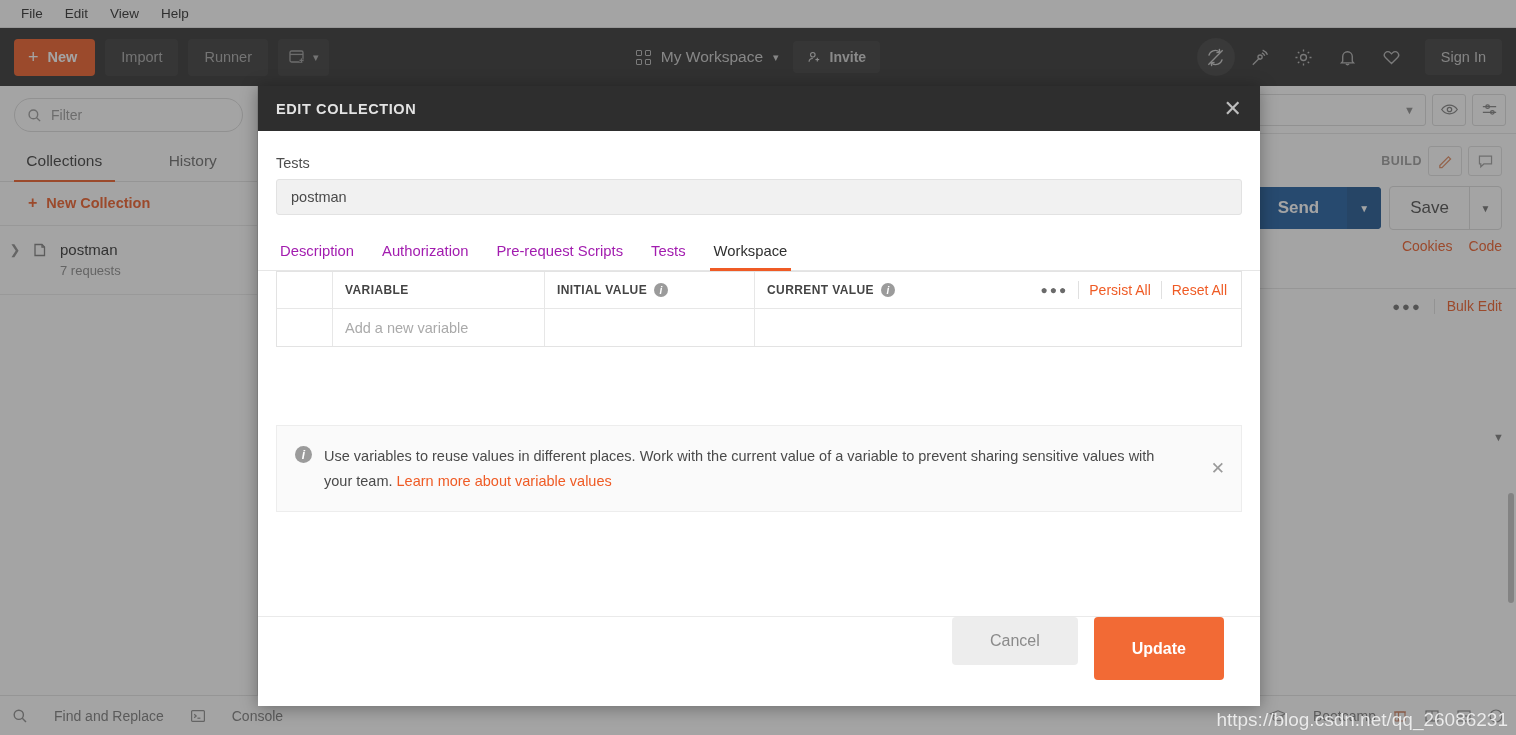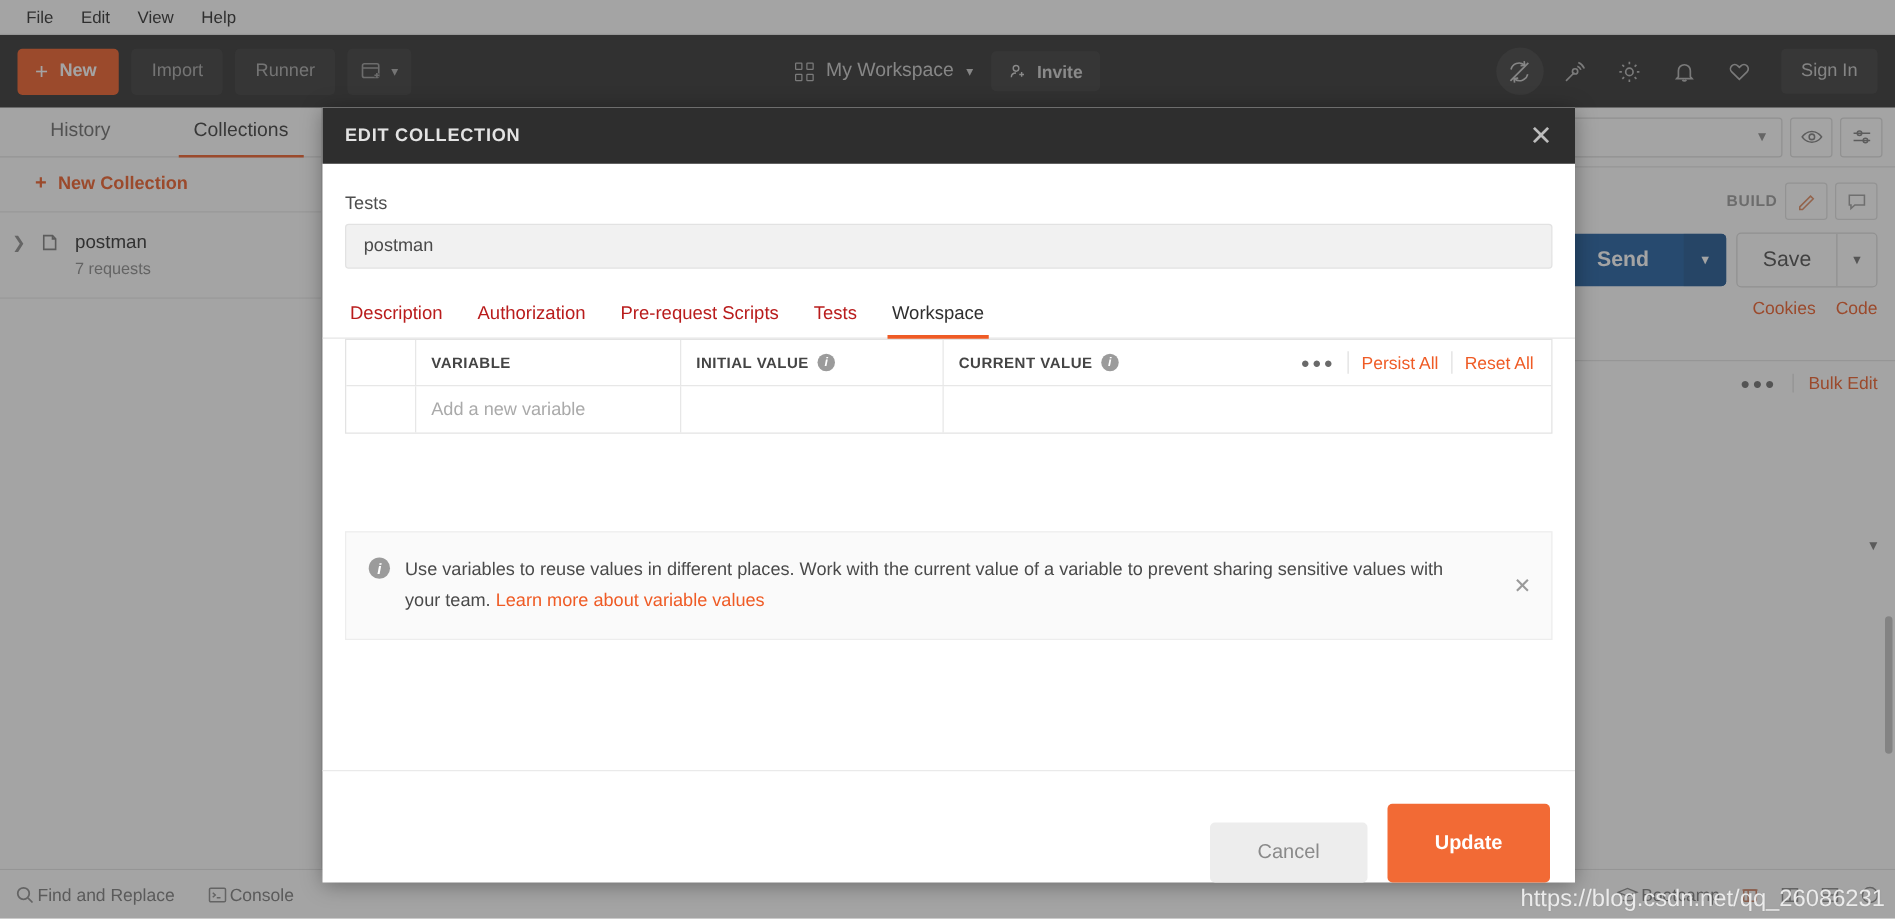--- a/index.html
+++ b/index.html
@@ -148,21 +148,21 @@
   .scrollbar {
     position:absolute; right:2px; top:170px; width:6px; height:110px;
     background:#c4c4c4; border-radius:3px;
   }
 
   
   .statusbar {
     height:40px; border-top:1px solid #e4e4e4; display:flex; align-items:center;
     padding:0 12px; gap:26px; color:#7a7a7a; font-size:14px; background:#fff;
   }
-  .sb-item { display:flex; align-items:center; gap:2px; cursor:pointer; }
+  .sb-item { display:flex; align-items:center; gap:26px; cursor:pointer; }
   .sb-right { margin-left:auto; display:flex; align-items:center; gap:16px; }
 
   
   .overlay {
     position:absolute; inset:0; background:rgba(54,54,54,0.45); z-index:20;
   }
   .modal {
     position:absolute; left:258px; top:86px; width:1002px; height:620px;
     background:#fff; box-shadow:0 2px 16px rgba(0,0,0,.35);
     display:flex; flex-direction:column; z-index:21;
@@ -175,21 +175,21 @@
   .modal-x { margin-left:auto; font-size:22px; color:#bdbdbd; line-height:1; cursor:pointer; font-weight:300; }
   .modal-body { flex:1; overflow:hidden; display:flex; flex-direction:column; }
   .field-label { font-size:14.5px; color:#4e4e4e; padding:24px 18px 8px 18px; }
   .name-input {
     margin:0 18px; height:36px; background:#f1f1f1; border:1px solid #e2e2e2;
     border-radius:3px; display:flex; align-items:center; padding:0 14px;
     font-size:14.5px; color:#4a4a4a;
   }
   .mtabs { display:flex; gap:0; padding:22px 18px 0 18px; border-bottom:1px solid #e6e6e6; }
   .mtab {
-    font-size:14.8px; color:#b91c1c; padding:6px 14px 11px 14px; cursor:pointer;
+    font-size:14.8px; color:#a21caf; padding:6px 14px 11px 14px; cursor:pointer;
     position:relative;
   }
   .mtab:first-child { padding-left:4px; }
   .mtab.sel { color:#2f2f2f; }
   .mtab.sel:after {
     content:""; position:absolute; left:10px; right:10px; bottom:-1px; height:3px; background:#ef5b25;
   }
   .desc { padding:21px 18px 16px 18px; font-size:14.5px; color:#4b4b4b; }
   .desc a { color:#ef5b25; text-decoration:none; }
   .tbl { margin:0 18px; border:1px solid #e3e3e3; }
@@ -222,22 +222,22 @@
   }
   .note-ico {
     width:17px; height:17px; border-radius:50%; background:#9b9b9b; color:#fff;
     font-size:12px; font-weight:700; display:flex; align-items:center; justify-content:center;
     flex:none; margin-top:2px; font-style:italic;
   }
   .note-txt { font-size:14.5px; color:#4a4a4a; line-height:1.7; max-width:855px; }
   .note-txt a { color:#ef5b25; text-decoration:none;margin-top:28px; }
   .note-x { margin-left:auto; color:#9a9a9a; font-size:17px; cursor:pointer; align-self:center; }
   .modal-foot {
-    height:90px; border-top:1px solid #eaeaea; display:flex; align-items:flex-end;
-    justify-content:flex-end; gap:16px; padding:0 20px;
+    height:90px; border-top:1px solid #eaeaea; display:flex; align-items:flex-start;
+    justify-content:flex-end; gap:16px; padding:0 36px;
   }
   .btn-cancel {
     background:#ededed; color:#8a8a8a; font-size:16px; border-radius:4px;
     height:48px; display:flex; align-items:center; padding:0 38px; cursor:pointer;
   }
   .btn-update {
     background:#f26a35; color:#fff; font-size:16px; font-weight:600; border-radius:4px;
     height:63px; display:flex; align-items:center; padding:0 38px; cursor:pointer;
   }
 
@@ -340,23 +340,34 @@
           <path d="M11 17.3 4.6 11a3.6 3.6 0 0 1 5.1-5.1l1.3 1.3 1.3-1.3A3.6 3.6 0 0 1 17.4 11L11 17.3z"></path>
         </svg>
       </div>
       <div class="signin">Sign In</div>
     </div>
   </div>
 
   <div class="body-split">
 
     <div class="sidebar">
+      <div class="filter-wrap">
+        <div class="filter">
+          <span>
+            <svg width="15" height="15" viewBox="0 0 16 16" fill="none" stroke="#9b9b9b" stroke-width="1.5">
+              <circle cx="6.8" cy="6.8" r="4.6"></circle>
+                <line x1="10.3" y1="10.3" x2="14" y2="14"></line>
+            </svg>
+          </span>
+          <span>Filter</span>
+        </div>
+      </div>
       <div class="tabs-sb">
+        <div class="tab-sb sel">Collections</div>
         <div class="tab-sb">History</div>
-        <div class="tab-sb sel">Collections</div>
       </div>
       <div class="newcol">
         <span style="font-size:16px;">+</span>
         <span>New Collection</span>
       </div>
       <div class="coll-row">
         <span class="chev">❯</span>
         <span style="padding-top:1px;">
           <svg width="18" height="18" viewBox="0 0 18 18" fill="none" stroke="#7d7d7d" stroke-width="1.3">
             <path d="M3 3.5h7l2.5 2.5h0V14.5H3z"></path>

